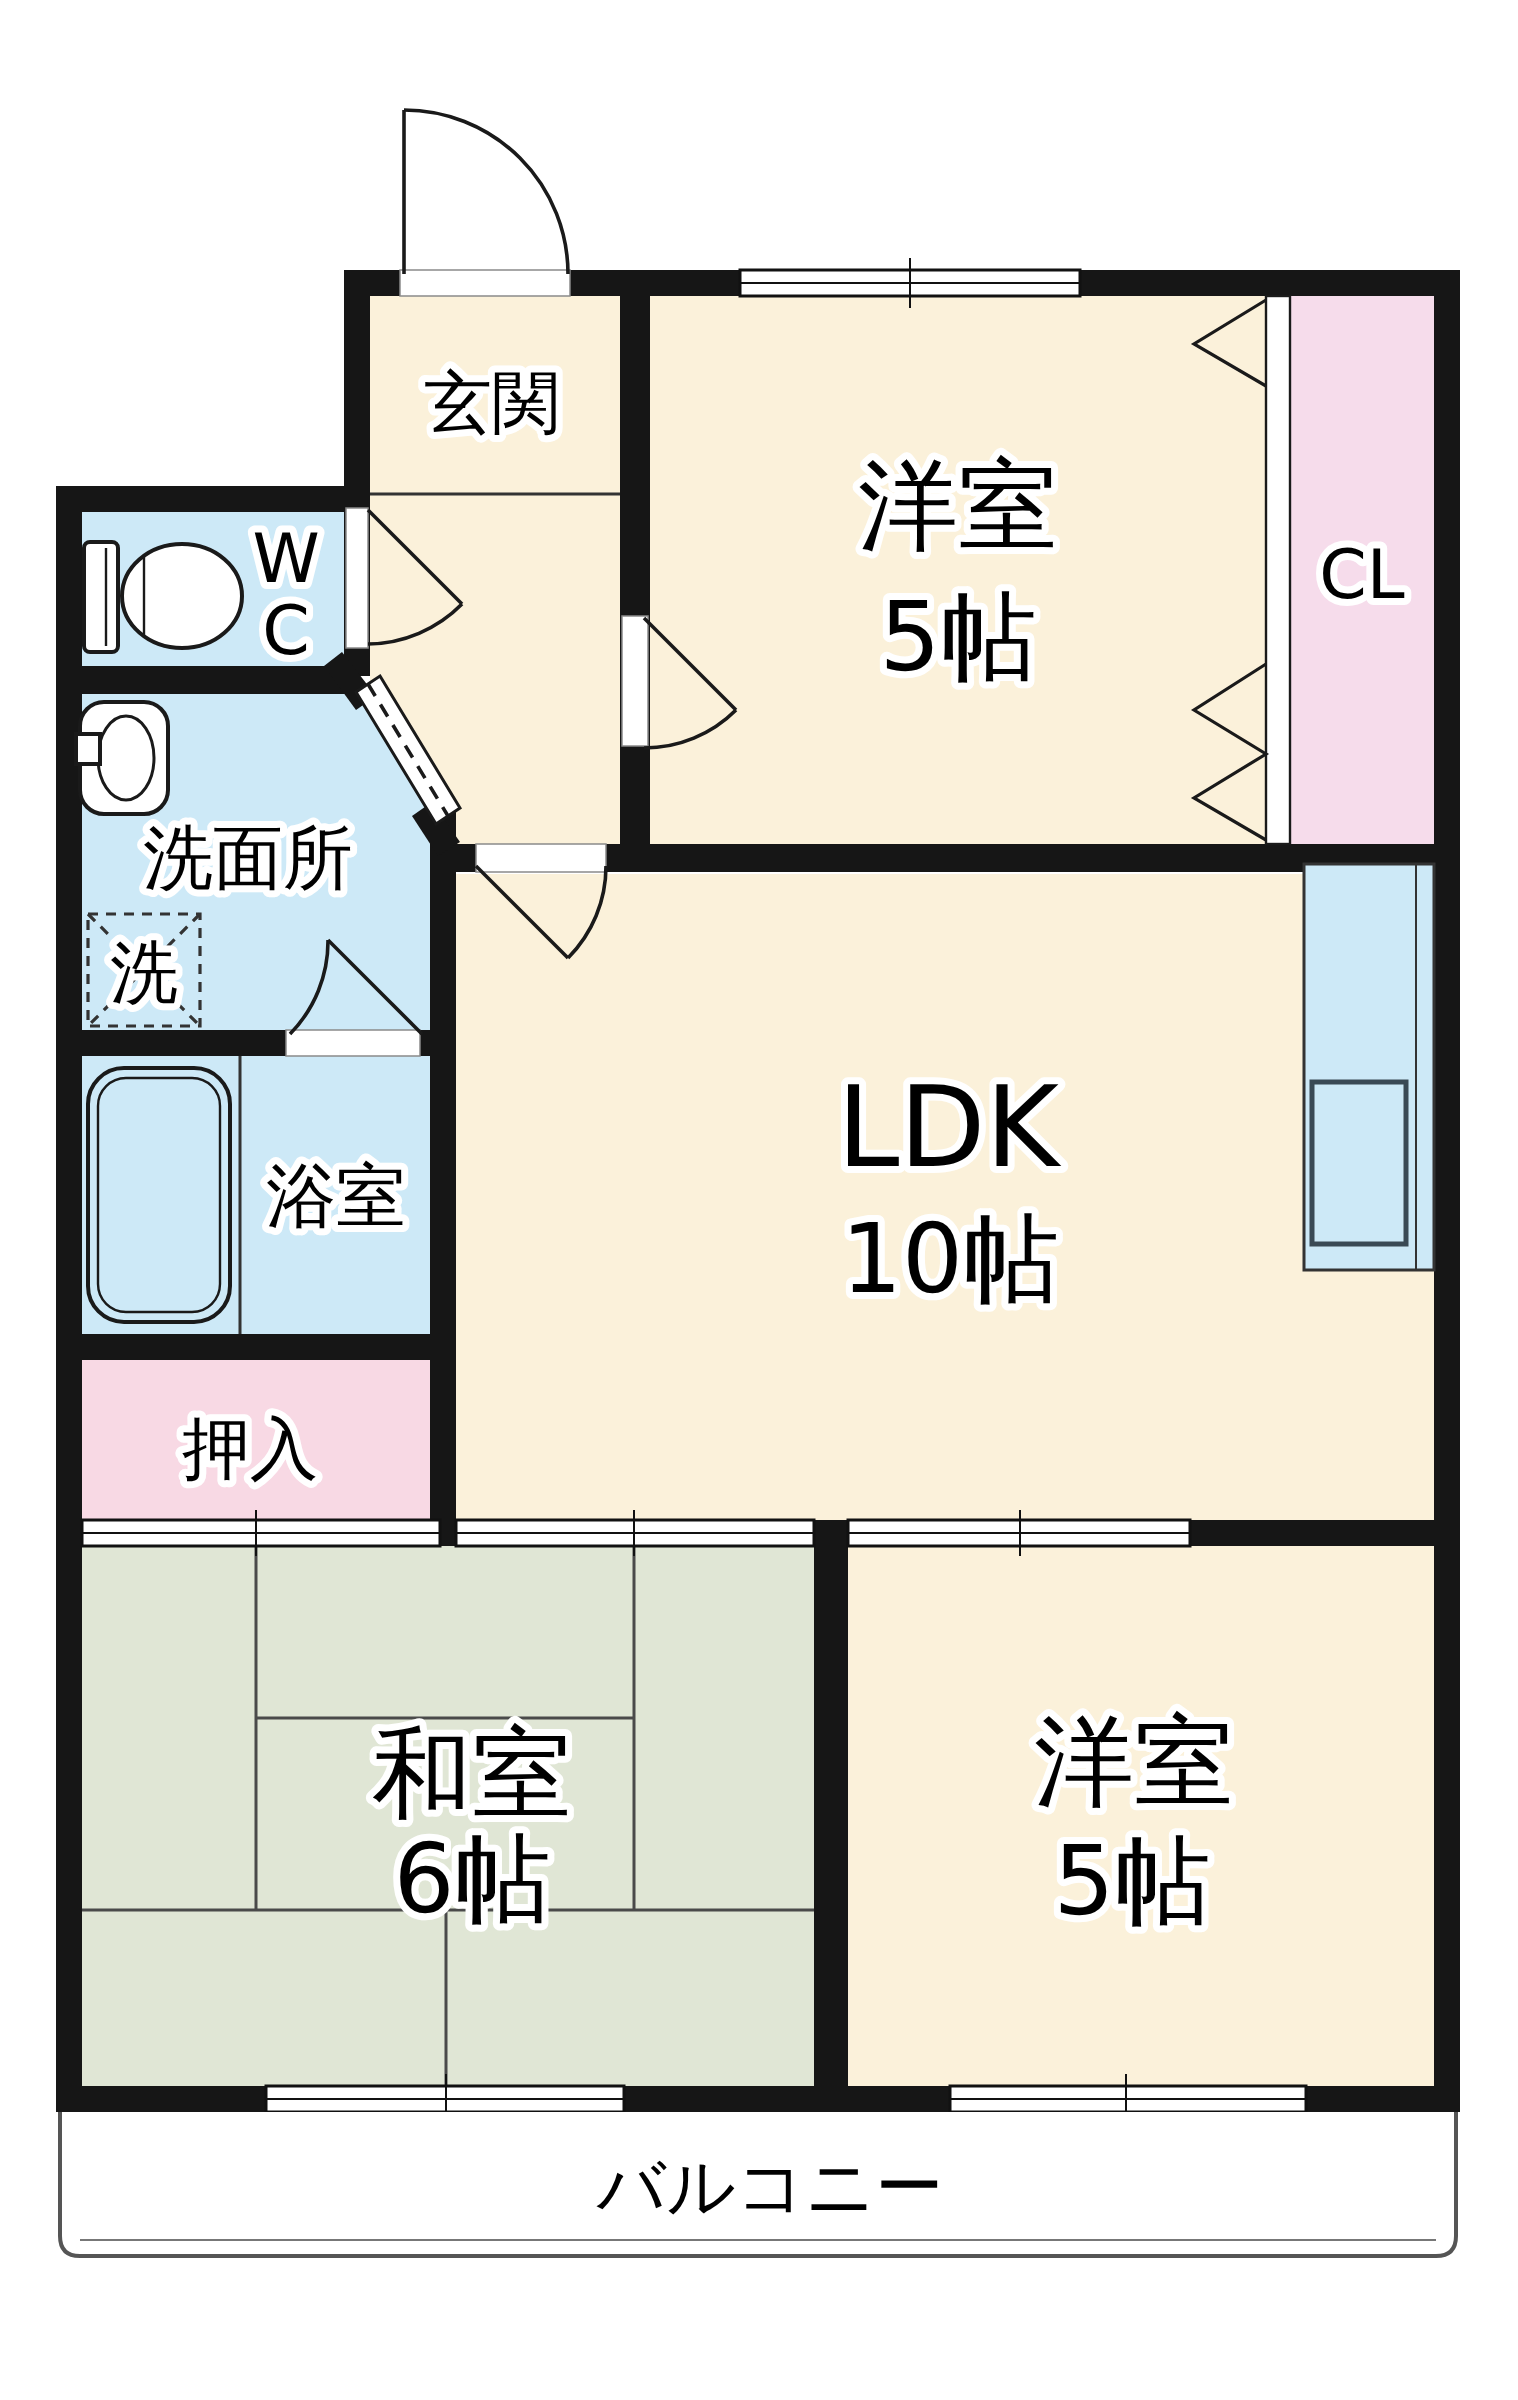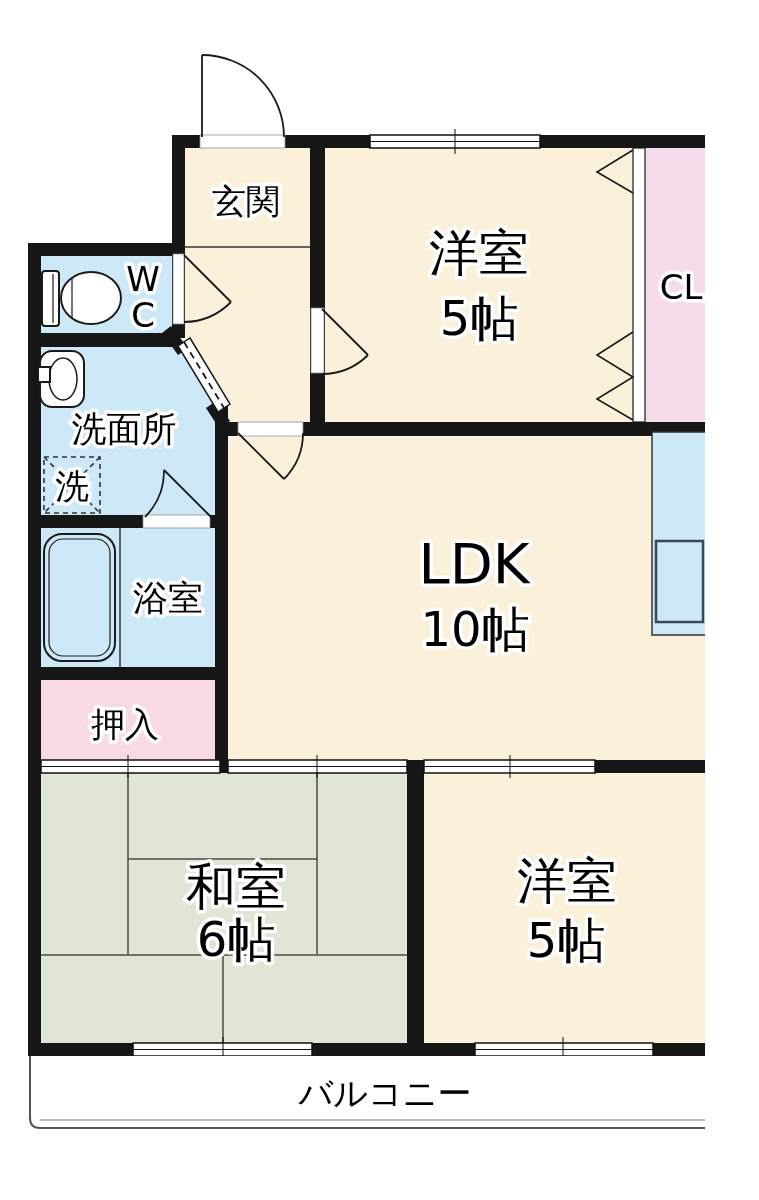--- a/index.html
+++ b/index.html
@@ -1,16 +1,16 @@
 <!DOCTYPE html>
 <html><head>
 <meta charset="utf-8">
 <style>
   html,body { margin:0; padding:0; background:#ffffff; }
-  .plan-wrap { position:relative; width:705px; height:1200px; background:#ffffff; overflow:hidden;border-radius:31px; }
+  .plan-wrap { position:relative; width:759px; height:1200px; background:#ffffff; overflow:hidden;border-radius:31px; }
   svg { display:block; }
   text {
     font-family:"DejaVu Sans","Liberation Sans",sans-serif;
     fill:#000000;
     stroke:#ffffff; stroke-width:7px; stroke-linejoin:round;
     paint-order:stroke;
     text-anchor:middle;
     font-weight:500;
   }
   .fs-room { font-size:50px; }

